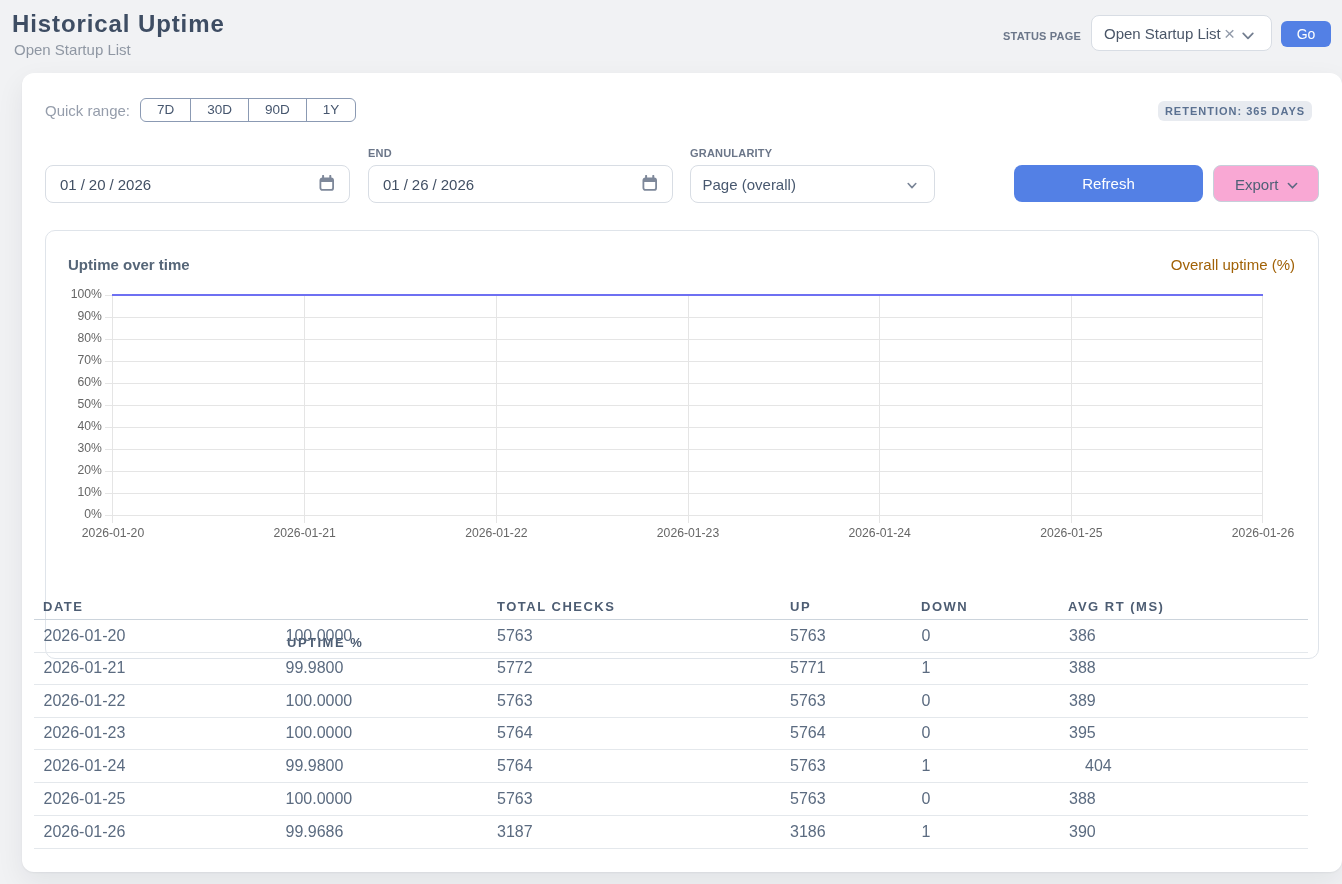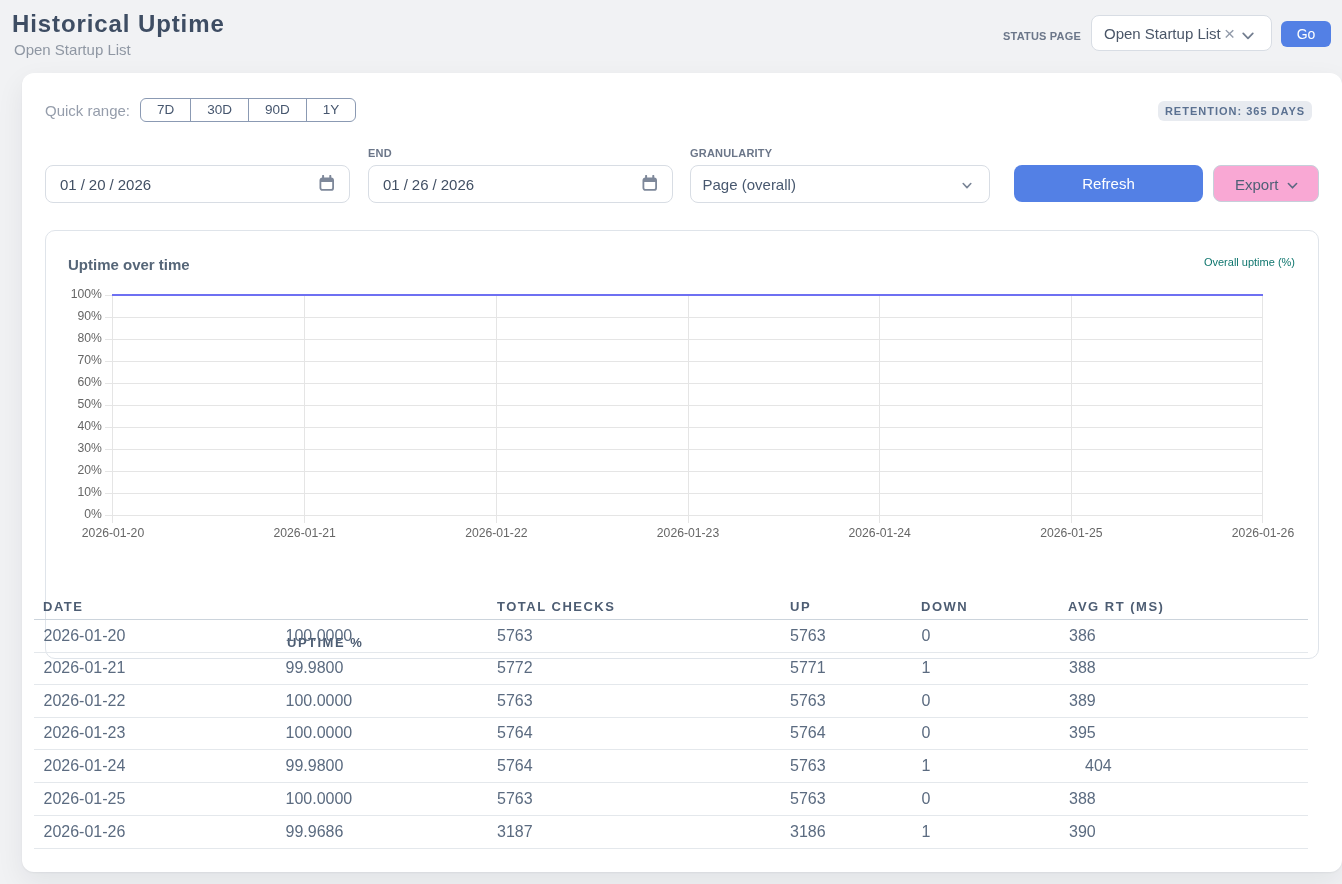--- a/index.html
+++ b/index.html
@@ -27,21 +27,21 @@
 .calicon { position:absolute; top:92px; pointer-events:none; }
 .select { position:absolute; top:92px; height:38px; background:#fff; border:1px solid #d8dde4; border-radius:8px; }
 .select .txt { position:absolute; left:11.5px; top:10px; font-size:15px; color:#48586f; }
 .select svg.chev { position:absolute; right:17px; top:16px; }
 .btn-refresh { position:absolute; left:992px; top:92px; width:189px; height:37px; background:#5380e5; border-radius:8px; color:#fff; font-size:15px; text-align:center; line-height:37px; }
 .btn-export { position:absolute; left:1191px; top:92px; width:106px; height:37px; background:#f9a8d4; border:1px solid #c6cfda; border-radius:8px; }
 .btn-export .txt { position:absolute; left:21px; top:10px; font-size:15px; color:#4f6076; }
 .btn-export svg { position:absolute; right:20px; top:16px; }
 .chart-card { position:absolute; left:23px; top:157px; width:1274px; height:429px; border:1px solid #dfe4ea; border-radius:10px; background:#fff; }
 .chart-title { position:absolute; left:22px; top:25px; font-size:15px; font-weight:700; color:#566678; }
-.chart-right { position:absolute; right:23px; top:25px; font-size:11px; color:#0f766e; }
+.chart-right { position:absolute; right:23px; top:25px; font-size:15px; color:#a16207; }
 .tborder { position:absolute; left:34px; width:1274px; height:0; border-top:1px solid #e4e8ec; }
 .thborder { position:absolute; left:34px; width:1274px; height:0; border-top:1px solid #ccd4dc; }
 .th { position:absolute; font-size:13px; font-weight:700; letter-spacing:1.5px; color:#4d5d73; }
 .td { position:absolute; font-size:16px; color:#5b6b80; }
 </style>
 </head>
 <body>
 <div class="page">
   <h1>Historical Uptime</h1>
   <div class="sub">Open Startup List</div>
@@ -71,21 +71,21 @@
     <svg class="calicon" style="left:297px; top:102px;" width="16" height="17" viewBox="0 0 16 17">
         <path d="M4.1 0.9 v2.4 M11.3 0.9 v2.4" stroke="#7e889a" stroke-width="2" stroke-linecap="round" fill="none"></path>
         <rect x="1.4" y="3.3" width="12.7" height="11.6" rx="2" fill="none" stroke="#7e889a" stroke-width="1.8"></rect>
         <path d="M1.4 5.3 a2 2 0 0 1 2-2 h8.7 a2 2 0 0 1 2 2 v1.8 h-12.7 z" fill="#7e889a"></path>
       </svg>
     <svg class="calicon" style="left:620px; top:102px;" width="16" height="17" viewBox="0 0 16 17">
         <path d="M4.1 0.9 v2.4 M11.3 0.9 v2.4" stroke="#7e889a" stroke-width="2" stroke-linecap="round" fill="none"></path>
         <rect x="1.4" y="3.3" width="12.7" height="11.6" rx="2" fill="none" stroke="#7e889a" stroke-width="1.8"></rect>
         <path d="M1.4 5.3 a2 2 0 0 1 2-2 h8.7 a2 2 0 0 1 2 2 v1.8 h-12.7 z" fill="#7e889a"></path>
       </svg>
-    <div class="select" style="left:668px; width:300px;">
+    <div class="select" style="left:668px; width:245px;">
       <span class="txt">Page (overall)</span>
       <svg class="chev" width="10" height="8" viewBox="0 0 10 8">
           <path d="M1.2 1.5 L5 5.6 L8.8 1.5" fill="none" stroke="#7a8597" stroke-width="1.6" stroke-linecap="round" stroke-linejoin="round"></path>
         </svg>
     </div>
     <div class="btn-refresh">Refresh</div>
     <div class="btn-export">
       <span class="txt">Export</span>
       <svg width="11" height="8" viewBox="0 0 11 8">
           <path d="M1.4 1.5 L5.5 5.8 L9.6 1.5" fill="none" stroke="#5a6880" stroke-width="1.6" stroke-linecap="round" stroke-linejoin="round"></path>

